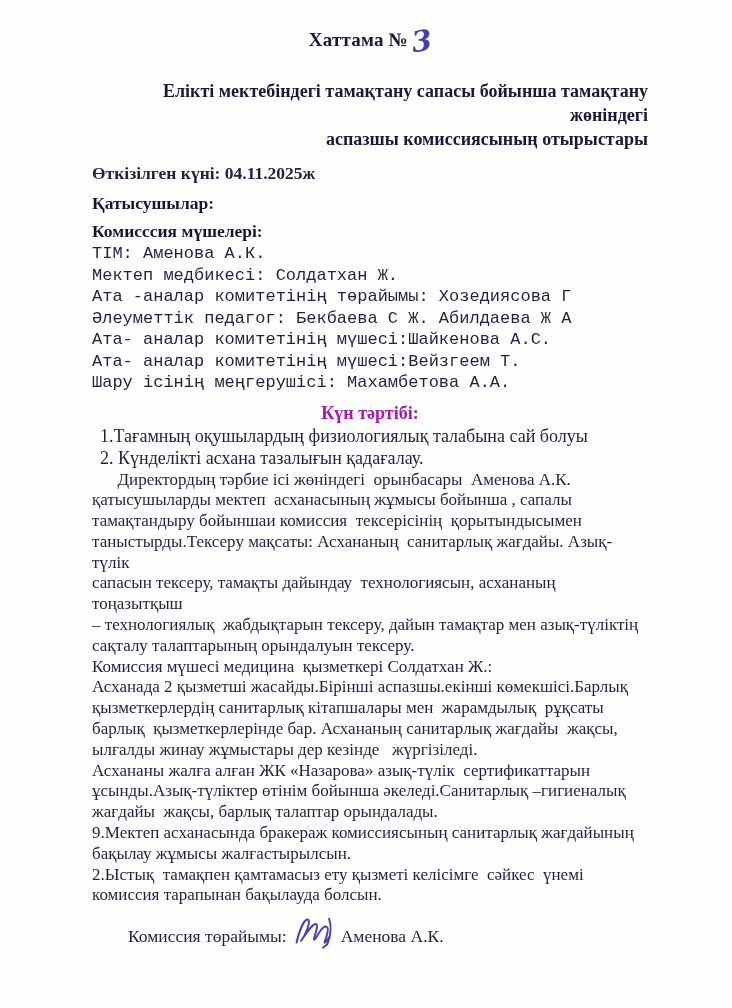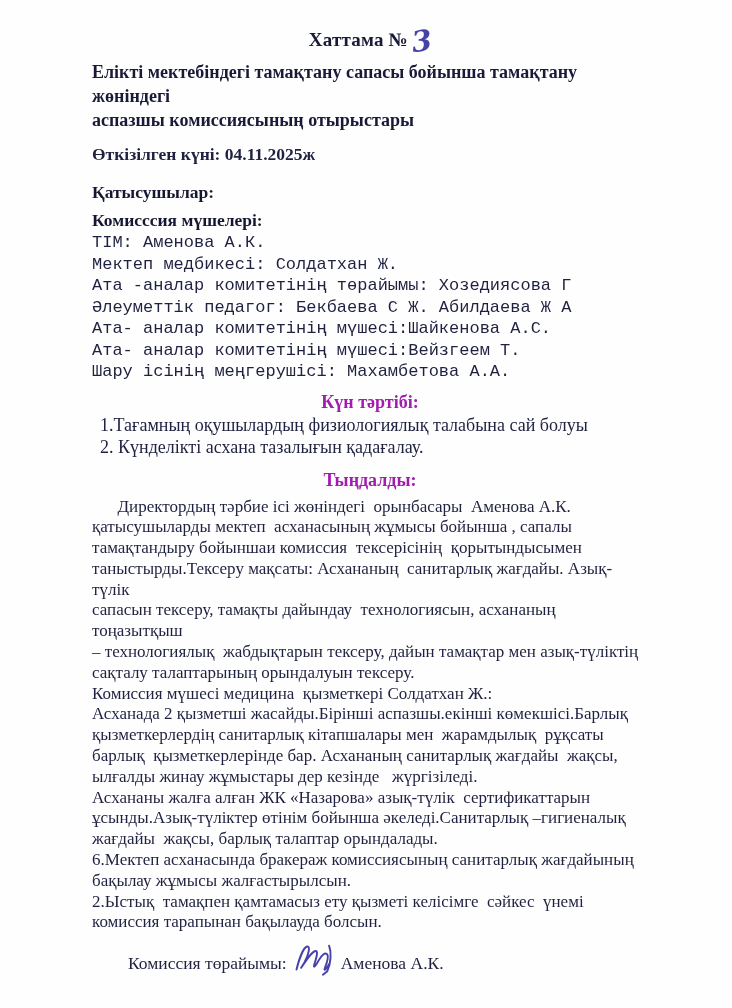--- a/index.html
+++ b/index.html
@@ -23,30 +23,30 @@
   .hand-number{
     display:inline-block;
     font-family:"DejaVu Serif",serif;
     font-style:italic;font-weight:bold;
     font-size:29px;line-height:20px;
     color:var(--ink,#453e96);
     transform:rotate(-7deg) translateY(5px);
     margin-left:3px;
   }
   .subtitle{
-    margin-top:4px;
-    text-align:left;
+    margin-top:23px;
+    text-align:right;
     font-size:18px;font-weight:bold;
     line-height:24px;
     color:#191a38;
   }
   .plain-line{font-size:17.5px;line-height:22px;white-space:pre-wrap;}
   .date-line{margin-top:11px;font-weight:bold;}
   .bold-line{font-weight:bold;color:#15162f;}
-  .participants-heading{margin-top:16px;}
+  .participants-heading{margin-top:8px;}
   .commission-heading{margin-top:6px;}
   .member-line{font-size:17px;line-height:21.5px;white-space:pre-wrap;}
   .members{margin-top:1px;font-family:Liberation Mono, monospace;}
   .center-heading{
     text-align:center;font-weight:bold;
     font-size:18px;line-height:24px;
     color:#a21caf;
   }
   .agenda-heading{margin-top:7px;}
   .agenda{padding-left:8px;}
@@ -95,21 +95,20 @@
     <div class="member-line">Шару ісінің меңгерушісі: Махамбетова А.А.</div>
   </div>
 
   <div class="center-heading agenda-heading">Күн тәртібі:</div>
 
   <div class="agenda">
     <div class="agenda-item">1.Тағамның оқушылардың физиологиялық талабына сай болуы</div>
     <div class="agenda-item">2. Күнделікті асхана тазалығын қадағалау.</div>
   </div>
 
-  <div class="center-heading heard-heading">Тыңдалды:</div>
 
   <div class="heard-body">
     <div class="body-line">      Директордың тәрбие ісі жөніндегі  орынбасары  Аменова А.К.</div>
     <div class="body-line">қатысушыларды мектеп  асханасының жұмысы бойынша , сапалы</div>
     <div class="body-line">тамақтандыру бойыншаи комиссия  тексерісінің  қорытындысымен</div>
     <div class="body-line">таныстырды.Тексеру мақсаты: Асхананың  санитарлық жағдайы. Азық-түлік</div>
     <div class="body-line">сапасын тексеру, тамақты дайындау  технологиясын, асхананың  тоңазытқыш</div>
     <div class="body-line">– технологиялық  жабдықтарын тексеру, дайын тамақтар мен азық-түліктің</div>
     <div class="body-line">сақталу талаптарының орындалуын тексеру.</div>
     <div class="body-line">Комиссия мүшесі медицина  қызметкері Солдатхан Ж.:</div>
@@ -117,21 +116,21 @@
     <div class="body-line">қызметкерлердің санитарлық кітапшалары мен  жарамдылық  рұқсаты</div>
     <div class="body-line">барлық  қызметкерлерінде бар. Асхананың санитарлық жағдайы  жақсы,</div>
     <div class="body-line">ылғалды жинау жұмыстары дер кезінде   жүргізіледі.</div>
     <div class="body-line">Асхананы жалға алған ЖК «Назарова» азық-түлік  сертификаттарын</div>
     <div class="body-line">ұсынды.Азық-түліктер өтінім бойынша әкеледі.Санитарлық –гигиеналық</div>
     <div class="body-line">жағдайы  жақсы, барлық талаптар орындалады.</div>
   </div>
 
 
   <div class="decision-body">
-    <div class="body-line">6.Мектеп асханасында бракераж комиссиясының санитарлық жағдайының</div>
+    <div class="body-line">9.Мектеп асханасында бракераж комиссиясының санитарлық жағдайының</div>
     <div class="body-line">бақылау жұмысы жалғастырылсын.</div>
     <div class="body-line">2.Ыстық  тамақпен қамтамасыз ету қызметі келісімге  сәйкес  үнемі</div>
     <div class="body-line">комиссия тарапынан бақылауда болсын.</div>
   </div>
 
   <div class="sig-block">
     <div class="sig-row">
       <span>Комиссия төрайымы:</span><span class="sig-ink chair-sig-svg"><svg viewBox="0 0 50 42" width="44" height="38" aria-hidden="true">
           <path stroke-width="2.2" d="M4 34 C7 22 12 9 16 8 C20 7 18 17 13 26 C10 31 8 34 10 31 C16 22 22 13 26 13 C29 13 26 23 24 29 C23 33 26 30 29 24 C33 17 37 14 39 17 C41 20 38 28 36 33 C35 36 38 34 41 28"></path>
           <path stroke-width="2.2" d="M41 7 C44 15 43 27 39 36 L34 40"></path>

